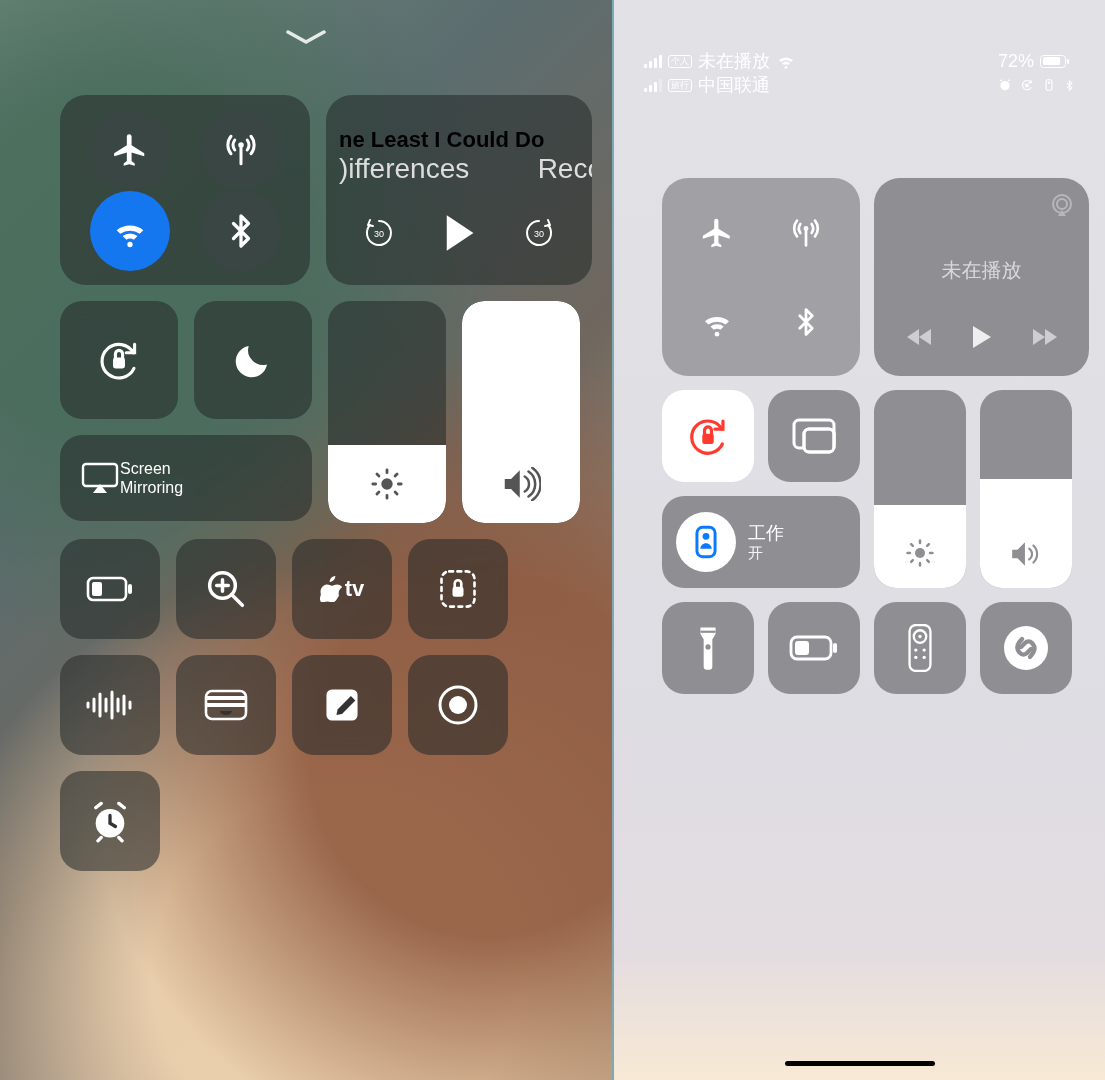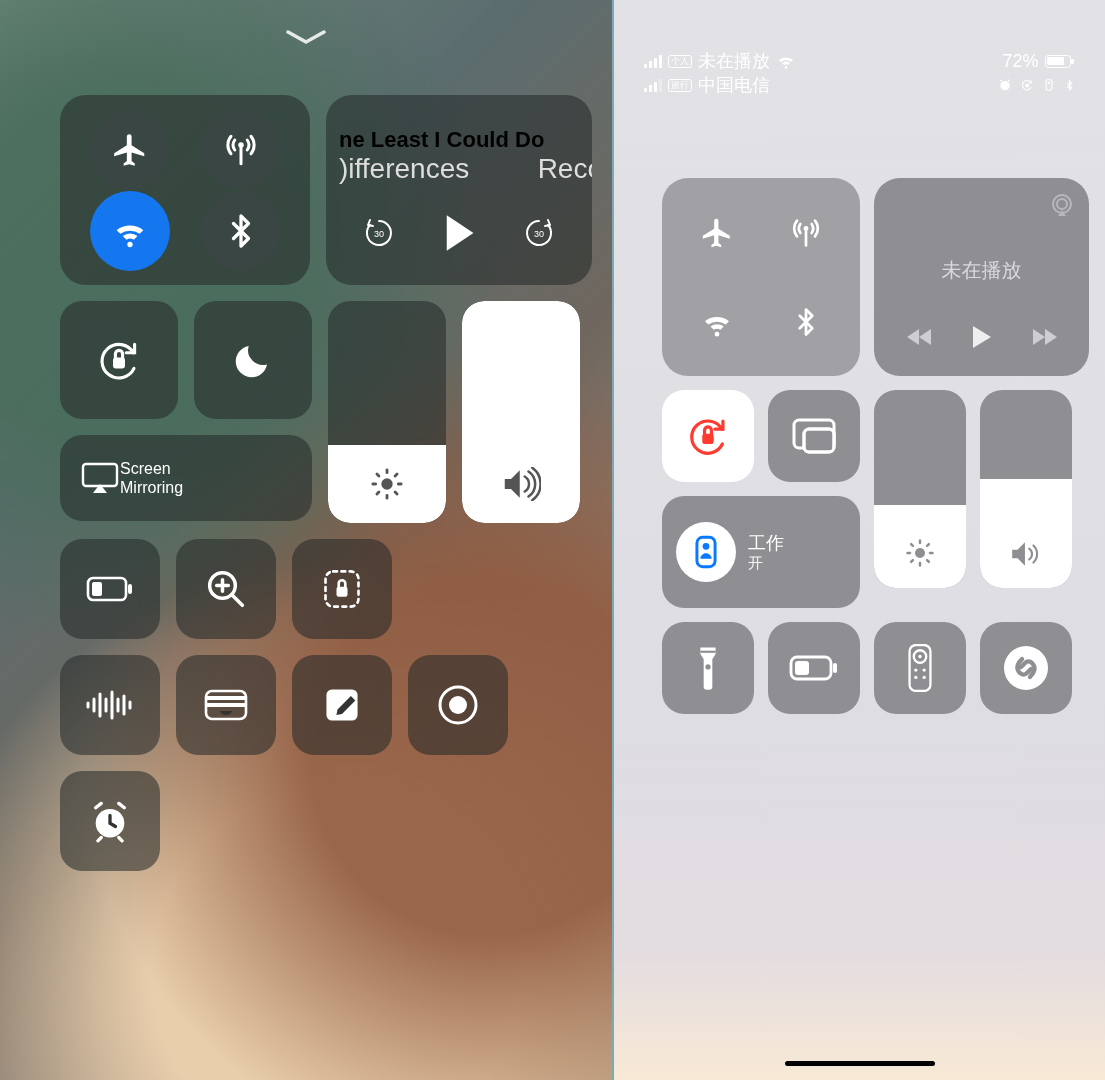--- a/index.html
+++ b/index.html
@@ -54,21 +54,21 @@
   .right .cbtn2{width:78px;height:78px;border-radius:50%;display:flex;align-items:center;justify-content:center}
   .right .music2{flex:1;height:198px;border-radius:26px;background:#8f8f93;position:relative;display:flex;flex-direction:column;align-items:center;justify-content:center;color:#d9d9dd}
   .right .music2 .air{position:absolute;top:14px;right:14px;opacity:.55}
   .right .music2 .np{font-size:20px;margin-top:-14px}
   .right .music2 .ctrls2{position:absolute;bottom:26px;display:flex;gap:38px;align-items:center;opacity:.85}
   .right .sq2{width:92px;height:92px}
   .right .sq2.white{background:#fff;color:#ff3b30}
   .right .slider2{width:92px;height:198px;border-radius:22px;background:#8f8f93;position:relative;overflow:hidden}
   .right .slider2 .fill{position:absolute;left:0;right:0;bottom:0;background:#fff}
   .right .slider2 .ic{position:absolute;left:50%;bottom:20px;transform:translateX(-50%);color:#8f8f93}
-  .right .focus{width:198px;height:112px;border-radius:22px;background:#8f8f93;display:flex;align-items:center;padding:0 14px;gap:12px}
+  .right .focus{width:198px;height:92px;border-radius:22px;background:#8f8f93;display:flex;align-items:center;padding:0 14px;gap:12px}
   .right .focus .circ{width:60px;height:60px;border-radius:50%;background:#fff;display:flex;align-items:center;justify-content:center;color:#0a78ff}
   .right .focus .txt{font-size:18px;line-height:1.15;color:#fff}
   .right .util{display:flex;gap:14px}
   .right .u{width:92px;height:92px;border-radius:22px;background:#8f8f93;display:flex;align-items:center;justify-content:center;color:#fff}
   .home{position:absolute;bottom:14px;left:50%;transform:translateX(-50%);width:150px;height:5px;border-radius:3px;background:#000}
 </style>
 </head>
 <body>
 
 <div class="phone left">
@@ -194,20 +194,26 @@
             <rect x="42" y="8" width="4" height="10" rx="2" fill="#fff" stroke="none"></rect>
             <rect x="6" y="6" width="10" height="14" rx="2" fill="#fff" stroke="none"></rect>
           </svg>
       </div>
       <div class="tile sm">
         <svg width="42" height="42" viewBox="0 0 36 36" fill="none" stroke="#fff" stroke-width="3" stroke-linecap="round">
             <circle cx="15" cy="15" r="11"></circle>
             <path d="M23 23l9 9M15 10v10M10 15h10"></path>
           </svg>
       </div>
+      <div class="tile sm" style="gap:3px">
+        <svg width="22" height="26" viewBox="0 0 20 24" fill="#fff">
+            <path d="M14 0c.1 1.4-.5 2.8-1.4 3.8-.9 1-2.4 1.8-3.8 1.7C8.7 4.1 9.4 2.7 10.3 1.7 11.2.7 12.8 0 14 0zM17.6 17.6c-.6 1.4-1 2-1.8 3.2-1.1 1.7-2.7 3.8-4.7 3.8-1.7 0-2.2-1.1-4.5-1.1s-2.9 1.1-4.6 1.1C0 24.6-1 21.2.7 17 .1 15 .1 13 1.2 11 2.4 9 4.4 7.8 6.3 7.8c1.9 0 3.1 1.1 4.7 1.1 1.5 0 2.4-1.1 4.6-1.1 1.7 0 3.5.9 4.8 2.5-4.2 2.3-3.5 8.3-2.8 7.3z"></path>
+          </svg>
+        <span style="font-size:22px;font-weight:700">tv</span>
+      </div>
       <div class="tile sm">
         <svg width="44" height="44" viewBox="0 0 40 40" fill="none" stroke="#fff" stroke-width="2.4" stroke-dasharray="3.5 4" stroke-linecap="round">
             <rect x="5" y="4" width="30" height="32" rx="7"></rect>
             <rect x="15" y="18" width="10" height="9" rx="2" fill="#fff" stroke="none" stroke-dasharray="0"></rect>
             <path d="M17 18v-3a3 3 0 016 0v3" stroke-dasharray="0"></path>
           </svg>
       </div>
     </div>
 
     <div class="grid4">
@@ -267,24 +273,24 @@
           </svg>
       </div>
       <div class="line">
         <span class="sigbars">
             <i style="height:4px"></i>
             <i style="height:7px"></i>
             <i style="height:10px"></i>
             <i style="height:13px;opacity:.35"></i>
           </span>
         <span class="tag">旅行</span>
-        <span>中国电信</span>
-      </div>
-    </div>
-    <div class="col" style="align-items:center">
+        <span>中国联通</span>
+      </div>
+    </div>
+    <div class="col" style="align-items:flex-start">
       <div class="line batt">
         <span>72%</span>
         <span class="battbody">
             <span class="battfill" style="width:72%"></span>
           </span>
       </div>
       <div class="line" style="gap:8px;font-size:14px">
         <svg width="14" height="14" viewBox="0 0 24 24" fill="#fff">
             <circle cx="12" cy="13" r="8"></circle>
             <path d="M4 5l3-2M20 5l-3-2" stroke="#fff" stroke-width="2" fill="none"></path>

